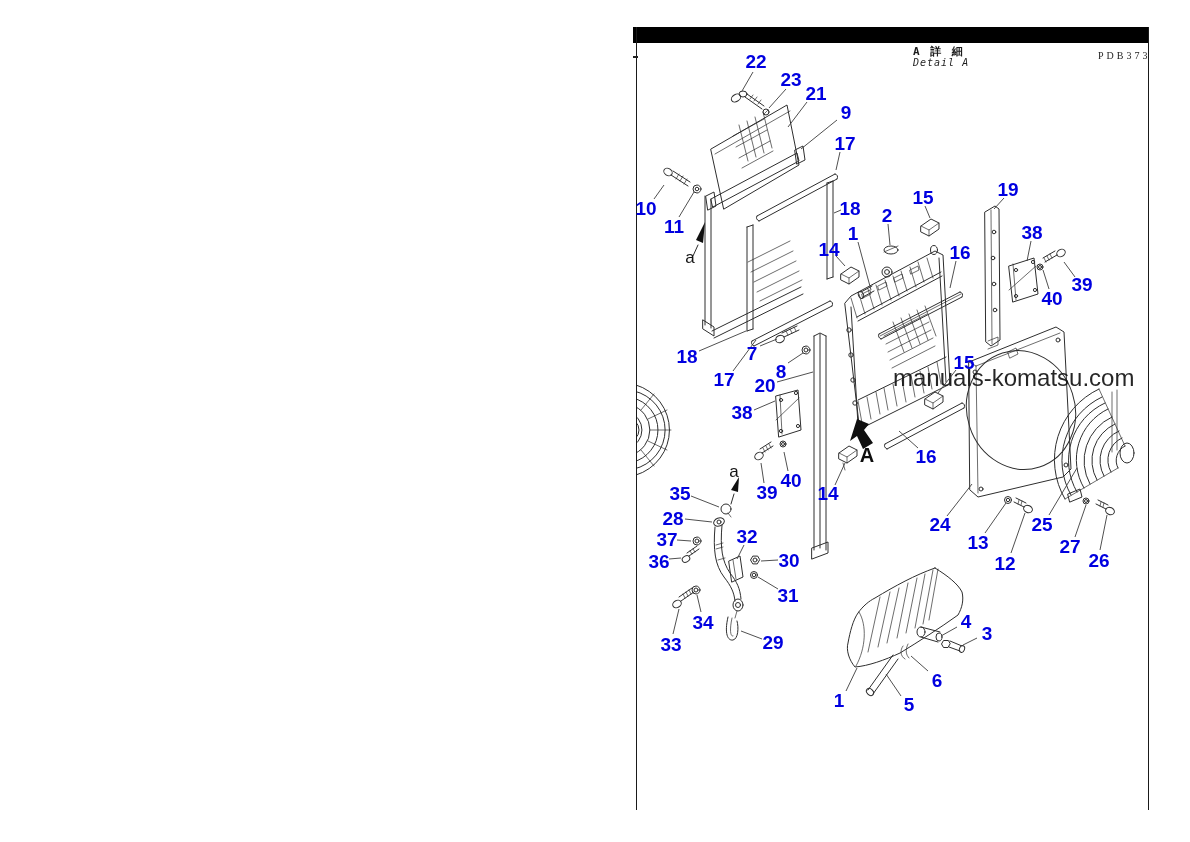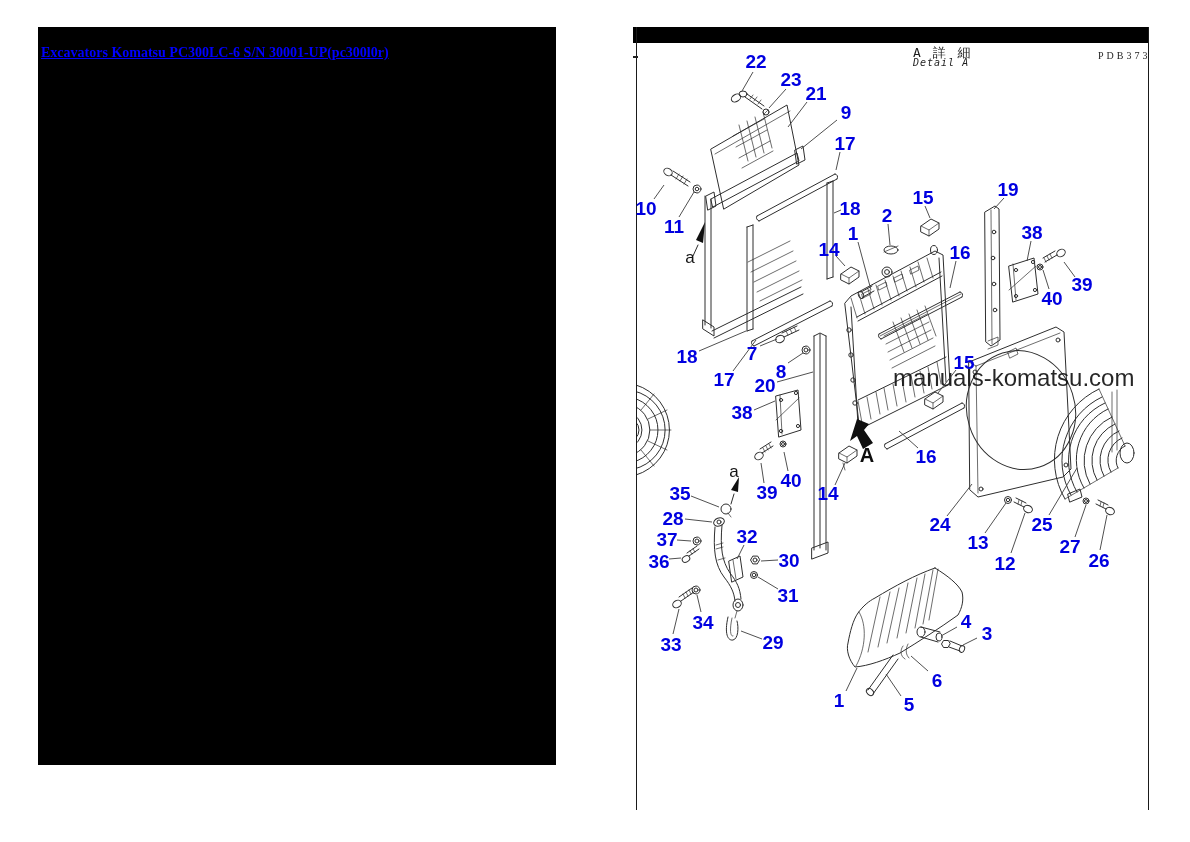--- a/index.html
+++ b/index.html
@@ -7,41 +7,38 @@
          font-family:"Liberation Sans",sans-serif;}
   #left-black{position:absolute;left:38px;top:27px;width:518px;height:738px;background:#000;}
   #crumb-link{position:absolute;left:3px;top:18px;white-space:nowrap;
       font-family:"Liberation Serif",serif;font-weight:bold;font-size:14px;
       text-decoration:underline;cursor:pointer;}
   #right-bar{position:absolute;left:633px;top:27px;width:516px;height:16px;background:#000;}
   .page-border{position:absolute;top:27px;width:1px;height:783px;background:#1a1a1a;}
   #pb-left{left:636px;} #pb-right{left:1148px;}
   #page-dash{position:absolute;left:633px;top:56px;width:5px;height:2px;background:#222;}
   .hdr{position:absolute;color:#1d1d1d;font-family:"DejaVu Sans Mono",monospace;}
-  #hdr-jp{left:913px;top:44px;font-size:13px;letter-spacing:2px;}
+  #hdr-jp{left:913px;top:44px;font-size:11px;letter-spacing:2px;font-weight:bold;}
   #hdr-en{left:913px;top:57px;font-size:10px;letter-spacing:1px;font-style:italic;}
   #hdr-code{left:1098px;top:50px;font-size:10px;letter-spacing:3px;font-family:Liberation Serif, serif;}
   svg{position:absolute;left:0;top:0;}
   .art{stroke:#2e2e2e;fill:none;stroke-width:1;stroke-linejoin:round;stroke-linecap:round;}
   .thin{stroke-width:0.7;}
   .fillb{fill:#101010;stroke:none;}
   .leader{stroke:#3c3c3c;stroke-width:0.9;fill:none;}
   .callout-label{font:700 19px "Liberation Sans",sans-serif;fill:#0000e0;text-anchor:middle;}
   .anno{font:400 17px "Liberation Sans",sans-serif;fill:#141414;text-anchor:middle;}
   .anno-big{font:700 20px "Liberation Sans",sans-serif;fill:#0d0d0d;text-anchor:middle;}
   #watermark-text{font:400 24px "Liberation Sans",sans-serif;fill:#161616;opacity:.93;}
 </style>
 </head>
 <body>
 
 <div id="stage">
 
-  <div id="left-black">
-    <a id="crumb-link" style="color:#0000ff;">Excavators Komatsu PC300LC-6 S/N 30001-UP(pc300l0r)</a>
-  </div>
 
   <div id="right-bar"></div>
   <div id="pb-left" class="page-border"></div>
   <div id="pb-right" class="page-border"></div>
   <div id="page-dash"></div>
 
   <div id="hdr-jp" class="hdr">A 詳 細</div>
   <div id="hdr-en" class="hdr">Detail A</div>
   <div id="hdr-code" class="hdr">PDB373</div>
 

